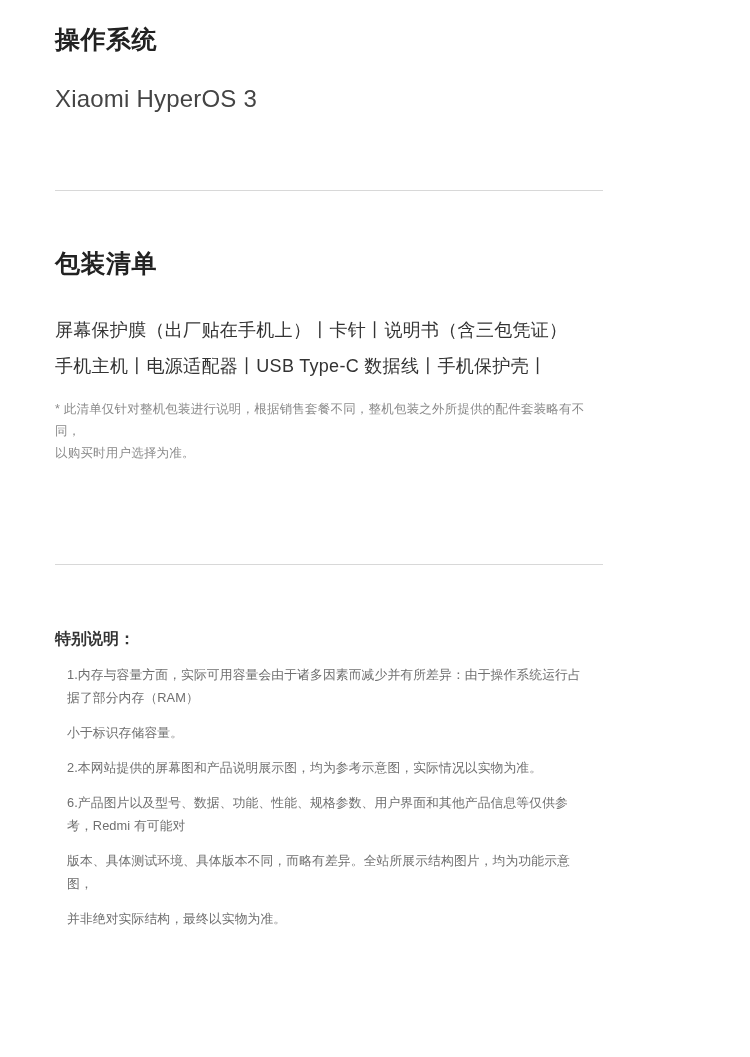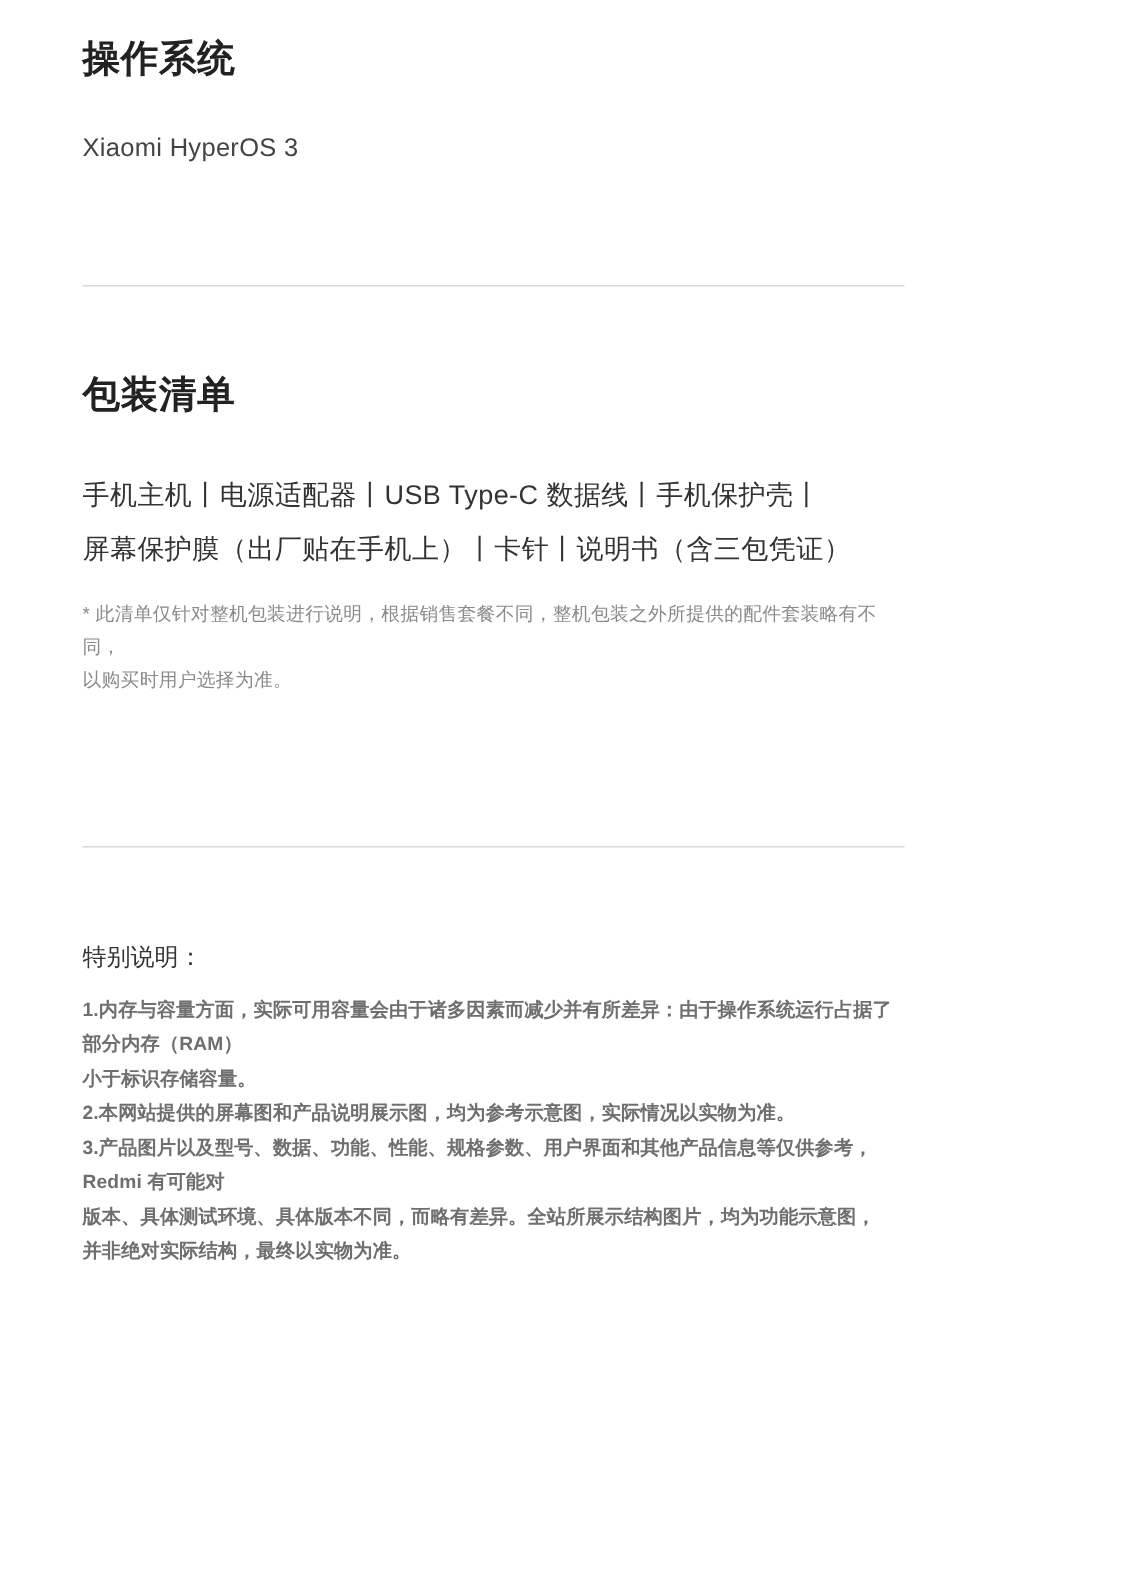--- a/index.html
+++ b/index.html
@@ -29,21 +29,21 @@
   }
   .section-title {
     font-size: 25px;
     font-weight: bold;
     color: #222222;
     letter-spacing: 0.5px;
     line-height: 34px;
     margin: 0;
   }
   .os-value {
-    font-size: 17px;
+    font-size: 24px;
     color: #444444;
     line-height: 26px;
     margin-top: 30px;
     letter-spacing: 0.2px;
   }
 
   .divider {
     height: 1px;
     background: #d8d8d8;
     border: 0;
@@ -73,68 +73,67 @@
     line-height: 22px;
     letter-spacing: 0.2px;
   }
 
   
   .section-notes {
     padding-top: 62px;
   }
   .notes-title {
     font-size: 16px;
-    font-weight: normal;
+    font-weight: bold;
     color: #333333;
     line-height: 24px;
     margin: 0;
   }
   .notes-body {
     margin-top: 10px;
     font-size: 12.8px;
     color: #6f6f6f;
     line-height: 23px;
     letter-spacing: 0.1px;
   }
   .note-item {
-    margin: 0;
-    font-weight: bold;
+    margin: 12px;
   }
 </style>
 </head>
 <body>
 
 <div class="page">
 
   <section class="section-os">
     <h2 class="section-title">操作系统</h2>
     <div class="os-value">Xiaomi HyperOS 3</div>
   </section>
 
   <hr class="divider divider-1">
 
   <section class="section-pack">
     <h2 class="section-title">包装清单</h2>
     <div class="pack-list">
+      <div class="pack-line">屏幕保护膜（出厂贴在手机上）丨卡针丨说明书（含三包凭证）</div>
       <div class="pack-line">手机主机丨电源适配器丨USB Type-C 数据线丨手机保护壳丨</div>
-      <div class="pack-line">屏幕保护膜（出厂贴在手机上）丨卡针丨说明书（含三包凭证）</div>
     </div>
     <div class="pack-note">
       <div>* 此清单仅针对整机包装进行说明，根据销售套餐不同，整机包装之外所提供的配件套装略有不同，</div>
       <div>以购买时用户选择为准。</div>
     </div>
   </section>
 
   <hr class="divider divider-2">
 
   <section class="section-notes">
     <h3 class="notes-title">特别说明：</h3>
     <div class="notes-body">
       <p class="note-item">1.内存与容量方面，实际可用容量会由于诸多因素而减少并有所差异：由于操作系统运行占据了部分内存（RAM）</p>
       <p class="note-item">小于标识存储容量。</p>
       <p class="note-item">2.本网站提供的屏幕图和产品说明展示图，均为参考示意图，实际情况以实物为准。</p>
-      <p class="note-item">3.产品图片以及型号、数据、功能、性能、规格参数、用户界面和其他产品信息等仅供参考，Redmi 有可能对</p>
+      <p class="note-item">6.产品图片以及型号、数据、功能、性能、规格参数、用户界面和其他产品信息等仅供参考，Redmi 有可能对</p>
       <p class="note-item">版本、具体测试环境、具体版本不同，而略有差异。全站所展示结构图片，均为功能示意图，</p>
       <p class="note-item">并非绝对实际结构，最终以实物为准。</p>
     </div>
   </section>
 
 </div>
 
 </body></html>

